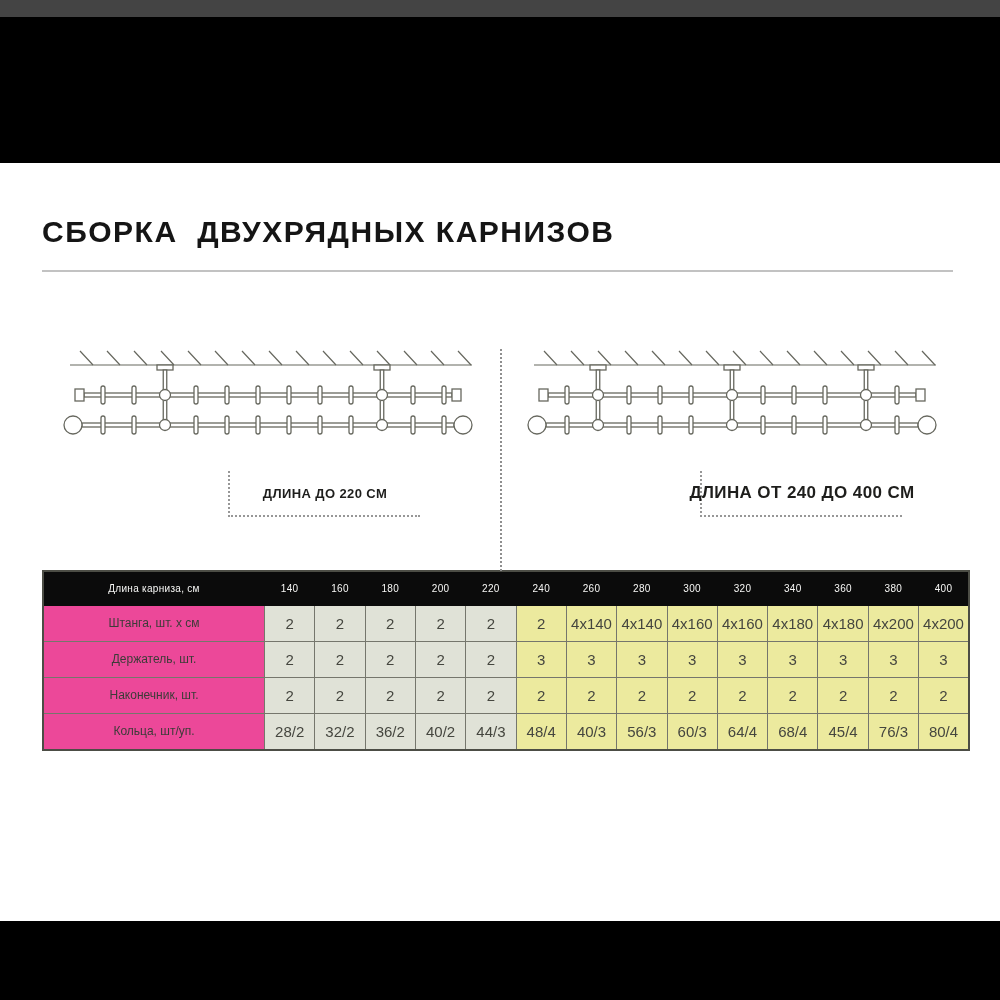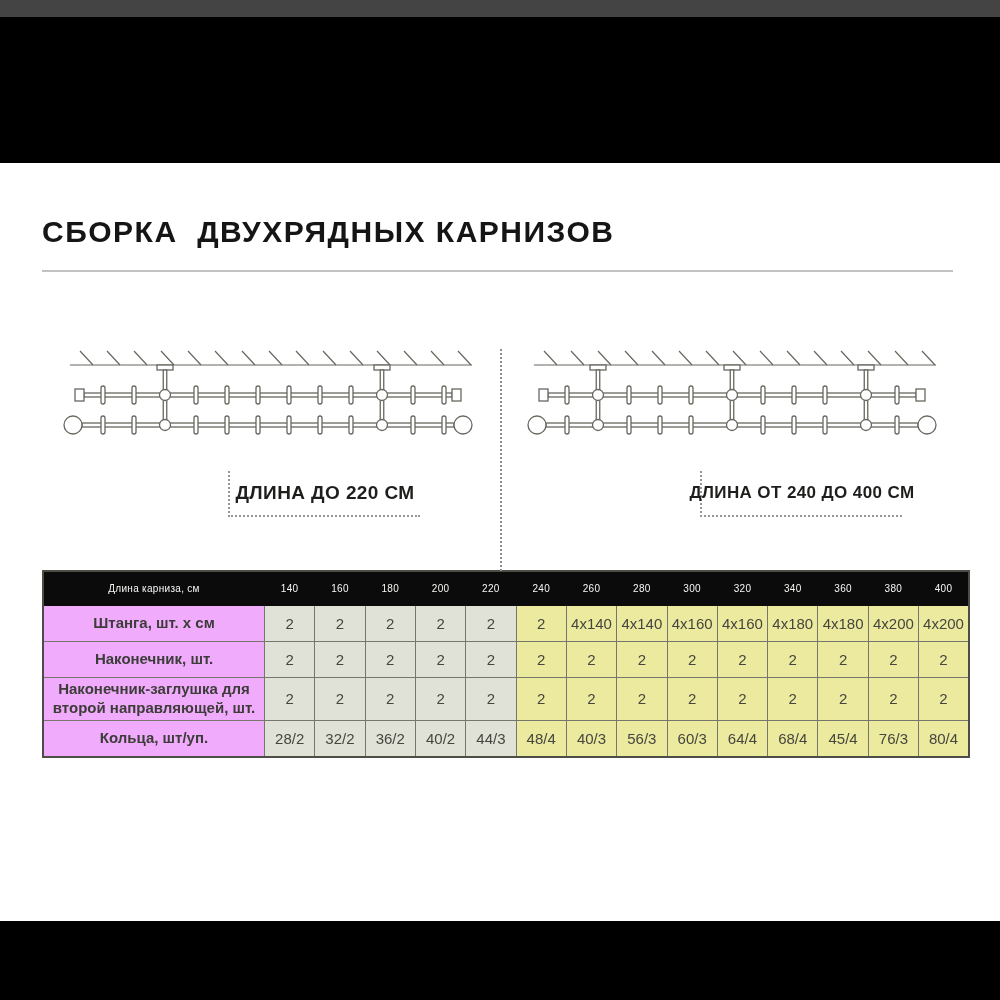--- a/index.html
+++ b/index.html
@@ -18,31 +18,31 @@
             padding:0 16px;}
   .diagram{margin:0;width:420px;}
   .diagram svg{display:block;}
   .diagram-divider{position:absolute;left:50%;top:6px;height:222px;width:0;
                    border-left:2px dotted #8f8f8f;}
   .sh{fill:#ffffff;stroke:#67685f;stroke-width:1.3;}
   .ln{stroke:#67685f;stroke-width:1.2;fill:none;}
   .dim-label{height:44px;margin:16px 58px 0 auto;width:190px;
              border-left:2px dotted #979797;border-bottom:2px dotted #979797;
              display:flex;align-items:center;justify-content:center;
-             font-size:19px;font-weight:bold;letter-spacing:.4px;color:#1e1e1c;
+             font-size:13px;font-weight:bold;letter-spacing:.4px;color:#1e1e1c;
              white-space:nowrap;}
   .dim-right{margin-right:40px;width:200px;font-size:17px;}
 
   table.spec{margin-top:53px;width:928px;border-collapse:collapse;table-layout:fixed;
              font-size:15px;color:#45463f;border:2px solid #4c4d45;}
   table.spec th,table.spec td{border:1px solid #75766c;text-align:center;padding:2px 4px;}
   table.spec thead th{background:#0b0b0b;color:#f7f7f5;font-weight:normal;height:29px;
                       font-size:10px;letter-spacing:.3px;border-color:#0b0b0b;}
   th.corner{width:212px;}
-  tbody th{background:#f0abfc;font-weight:bold;font-size:15px;color:#3c3c38;
+  tbody th{background:#ec4899;font-weight:normal;font-size:12px;color:#3c3c38;
            height:31px;line-height:1.25;padding:3px 8px;}
   td.g1{background:#e0e2d7;}
   td.g2{background:#ecea9e;}
 </style>
 </head>
 <body>
 
 <div class="page">
   <div class="bar top"></div>
 
@@ -196,38 +196,38 @@
             <td class="g2">4x140</td>
             <td class="g2">4x140</td>
             <td class="g2">4x160</td>
             <td class="g2">4x160</td>
             <td class="g2">4x180</td>
             <td class="g2">4x180</td>
             <td class="g2">4x200</td>
             <td class="g2">4x200</td>
           </tr>
           <tr>
+            <th>Держатель, шт.</th>
+            <td class="g1">2</td>
+            <td class="g1">2</td>
+            <td class="g1">2</td>
+            <td class="g1">2</td>
+            <td class="g1">2</td>
+            <td class="g2">3</td>
+            <td class="g2">3</td>
+            <td class="g2">3</td>
+            <td class="g2">3</td>
+            <td class="g2">3</td>
+            <td class="g2">3</td>
+            <td class="g2">3</td>
+            <td class="g2">3</td>
+            <td class="g2">3</td>
+          </tr>
+          <tr>
             <th>Наконечник, шт.</th>
-            <td class="g1">2</td>
-            <td class="g1">2</td>
-            <td class="g1">2</td>
-            <td class="g1">2</td>
-            <td class="g1">2</td>
-            <td class="g2">2</td>
-            <td class="g2">2</td>
-            <td class="g2">2</td>
-            <td class="g2">2</td>
-            <td class="g2">2</td>
-            <td class="g2">2</td>
-            <td class="g2">2</td>
-            <td class="g2">2</td>
-            <td class="g2">2</td>
-          </tr>
-          <tr>
-            <th>Наконечник-заглушка для второй направляющей, шт.</th>
             <td class="g1">2</td>
             <td class="g1">2</td>
             <td class="g1">2</td>
             <td class="g1">2</td>
             <td class="g1">2</td>
             <td class="g2">2</td>
             <td class="g2">2</td>
             <td class="g2">2</td>
             <td class="g2">2</td>
             <td class="g2">2</td>

